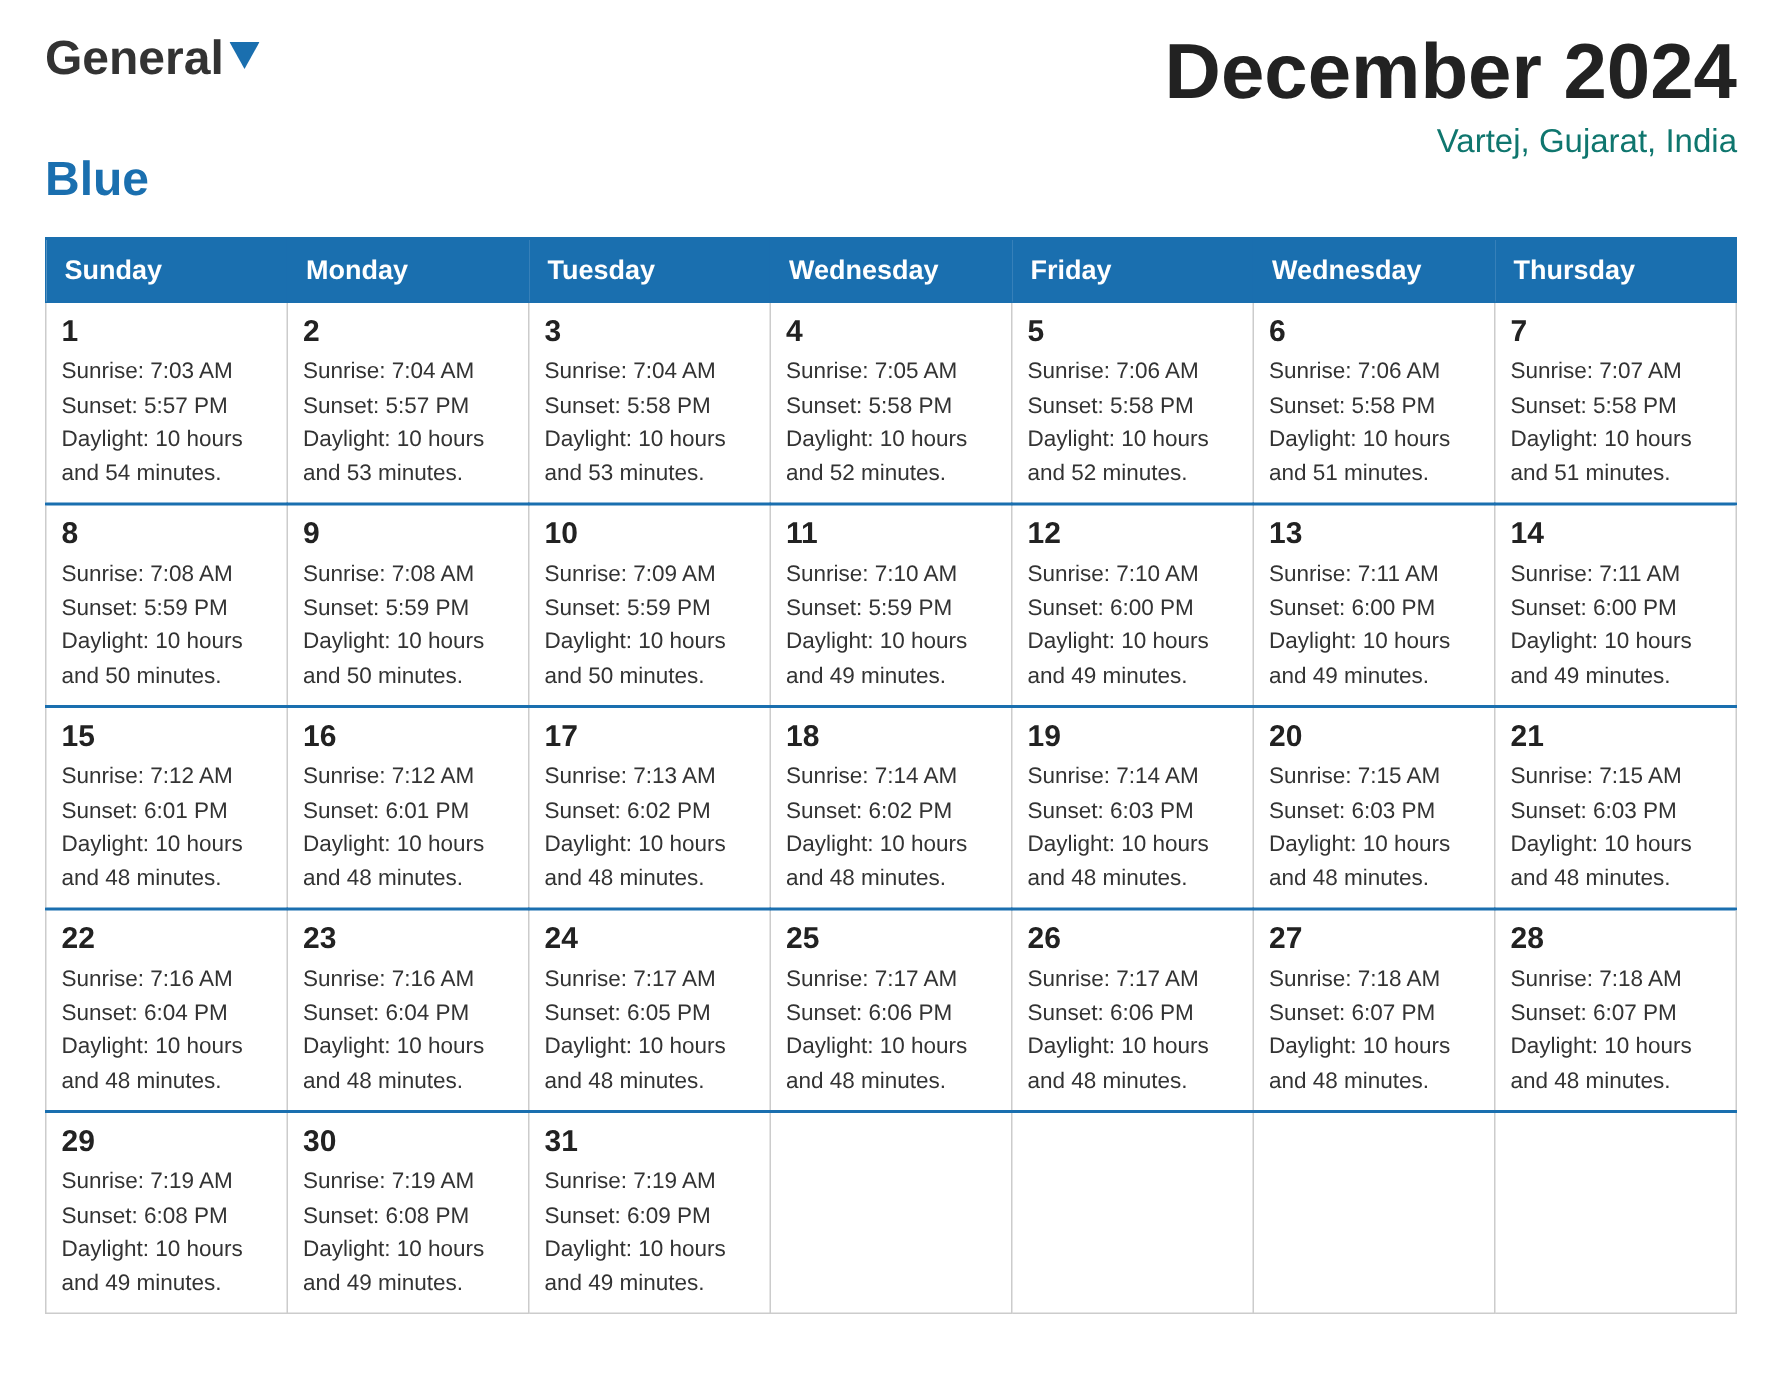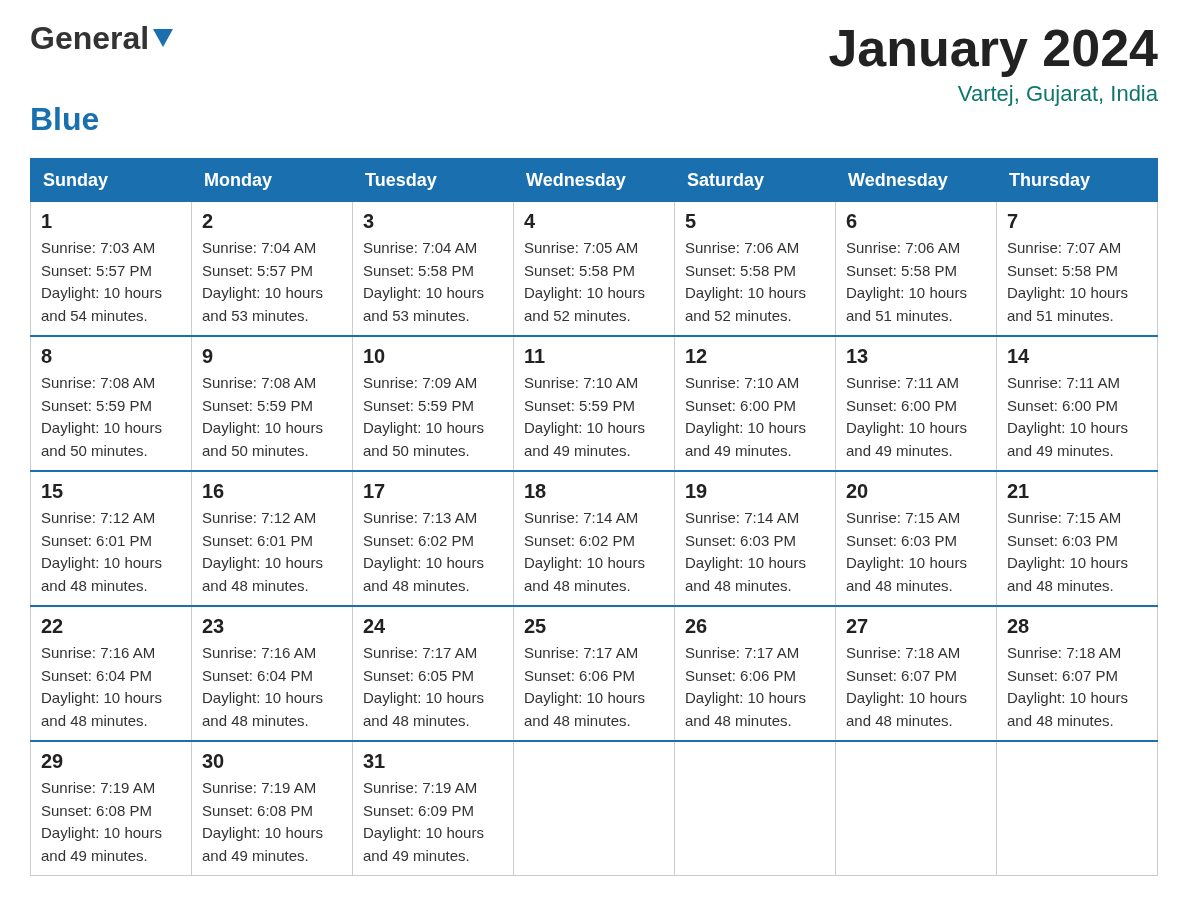--- a/index.html
+++ b/index.html
@@ -101,33 +101,33 @@
         <svg width="20" height="20" viewBox="0 0 20 20">
           <polygon points="0,0 20,0 10,18" fill="#1a6faf"></polygon>
         </svg>
       </span>
     </div>
     <div class="logo-bottom">
       <span style="font-size:32px;font-weight:bold;color:#1a6faf;">Blue</span>
     </div>
   </div>
   <div class="title-section">
-    <div class="month-title">January 2024</div>
+    <div class="month-title">December 2024</div>
     <div class="location">Vartej, Gujarat, India</div>
   </div>
 </div>
 
 <table class="calendar">
   <thead>
     <tr>
       <th>Sunday</th>
       <th>Monday</th>
       <th>Tuesday</th>
       <th>Wednesday</th>
-      <th>Saturday</th>
+      <th>Friday</th>
       <th>Wednesday</th>
       <th>Thursday</th>
     </tr>
   </thead>
   <tbody id="calendar-body">
   <tr>
         <td>
         <span class="day-number">1</span>
         <div class="day-info">Sunrise: 7:03 AM<br>Sunset: 5:57 PM<br>Daylight: 10 hours<br>and 54 minutes.</div>
       </td>

